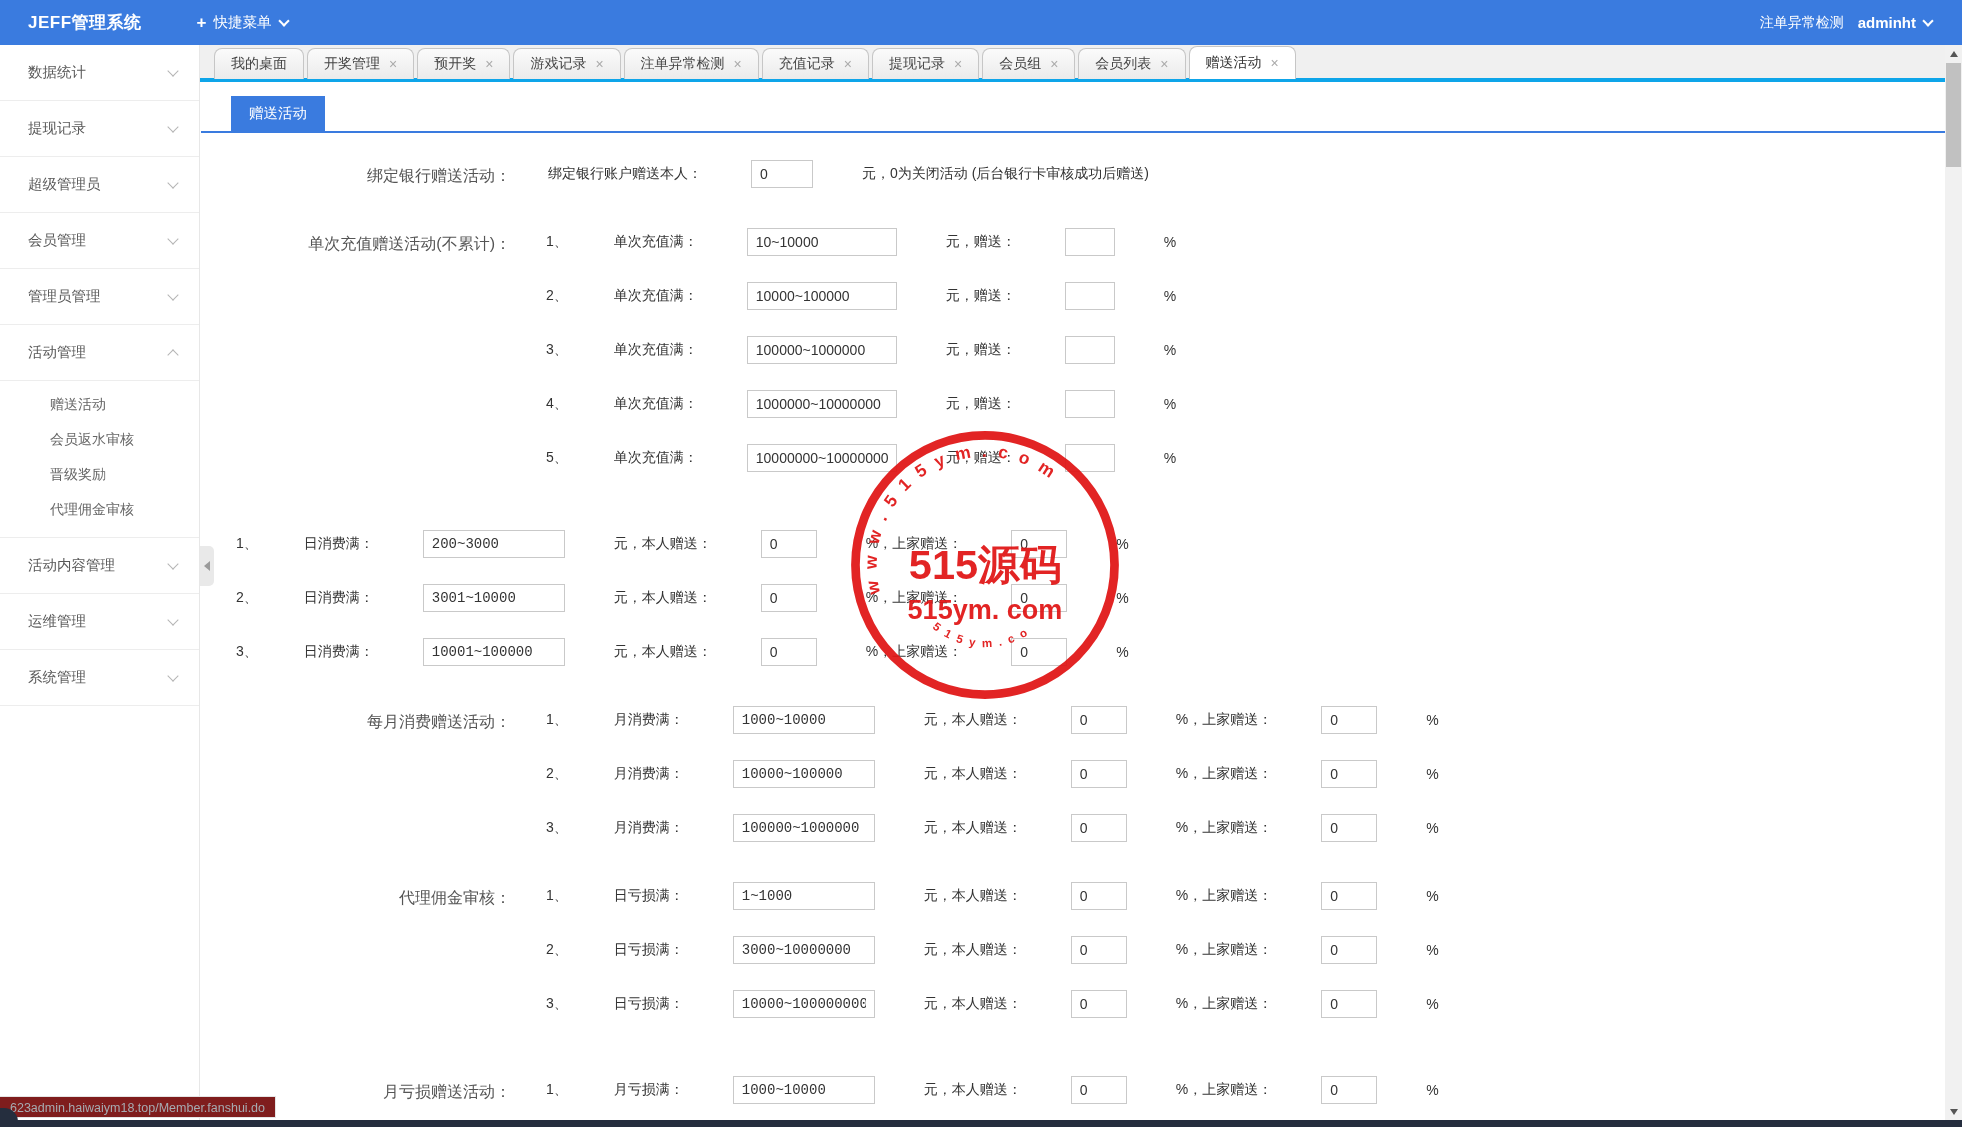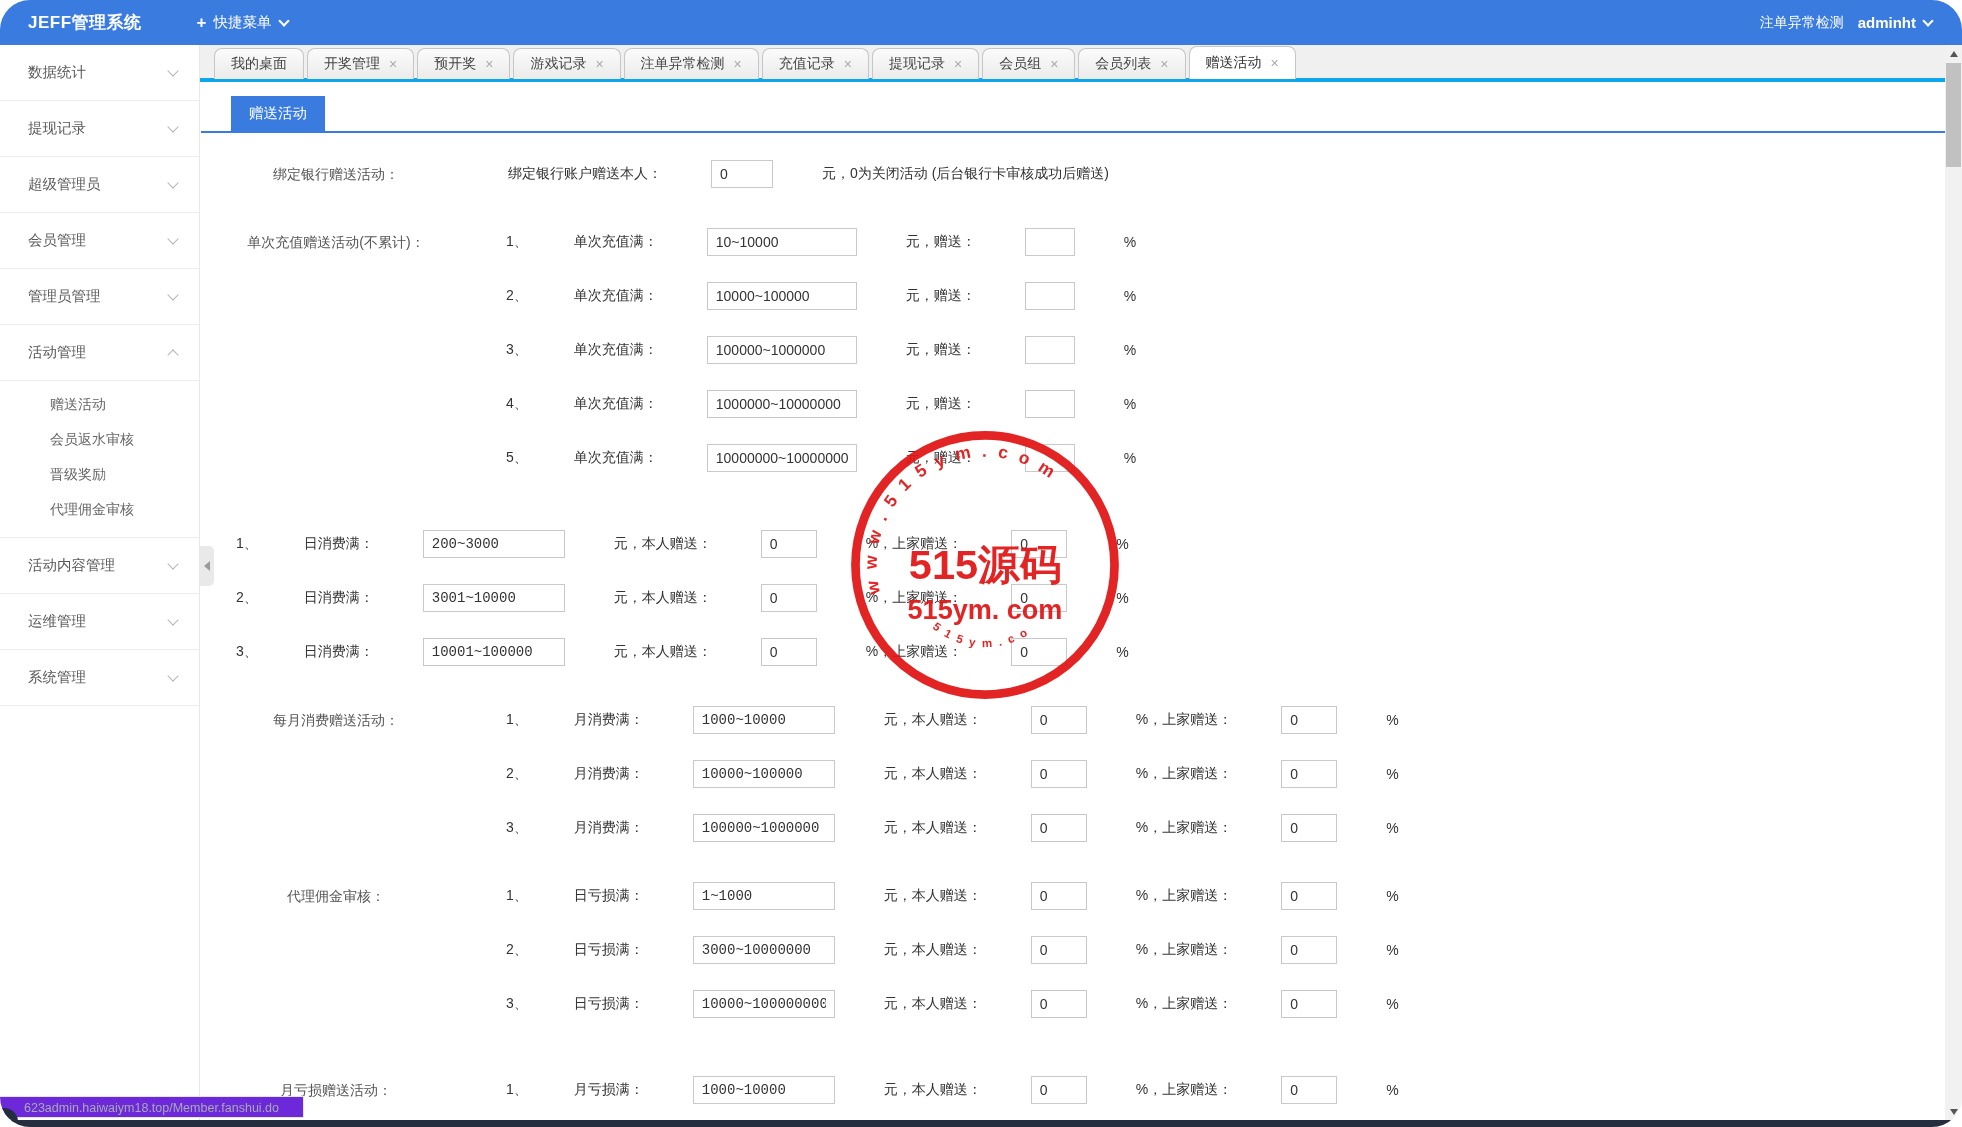--- a/index.html
+++ b/index.html
@@ -1,18 +1,18 @@
 <!DOCTYPE html>
 <html><head>
 <meta charset="utf-8">
 <style>
   * { margin:0; padding:0; box-sizing:border-box; }
   html,body { width:1962px; height:1127px; overflow:hidden; background:#fff;
     font-family:"Liberation Sans","DejaVu Sans",sans-serif; }
-  .stage { position:relative; width:1962px; height:1127px; background:#fff; overflow:hidden;border-radius:30px; }
+  .stage { position:relative; width:1962px; height:1127px; background:#fff; overflow:hidden; }
 
   
   .header { position:absolute; top:0; left:0; width:1962px; height:45px; background:#3a7bdf;
     display:flex; align-items:center; color:#fff; z-index:30; }
   .brand { font-size:17px; font-weight:bold; margin-left:28px; letter-spacing:.5px; }
   .quickmenu { display:flex; align-items:center; margin-left:55px; font-size:14.5px; cursor:pointer; }
   .plus { font-size:17px; font-weight:bold; margin-right:7px; }
   .chev { display:inline-block; width:8px; height:8px; border-right:2px solid #fff; border-bottom:2px solid #fff;
     transform:rotate(45deg); margin-left:8px; margin-top:-4px; }
   .hspacer { flex:1; }
@@ -49,40 +49,40 @@
 
   
   .content { position:absolute; top:82px; left:201px; right:17px; bottom:7px; background:#fff; overflow:hidden; z-index:5; }
   .pillbar { padding:14px 0 0 30px; border-bottom:2px solid #3a7bdf; }
   .pill { display:inline-block; background:#3a7bdf; color:#fff; font-size:14.5px; padding:8px 18px;
     cursor:pointer; vertical-align:bottom; }
 
   .form { padding-top:26px; }
   .section { display:flex; margin-bottom:14px; }
   .section.gap-lg { margin-top:32px; }
-  .section-label { width:270px; text-align:center; font-size:14px; color:#555; padding-top:7px; flex-shrink:0; }
+  .section-label { width:270px; text-align:right; font-size:16px; color:#555; padding-top:7px; flex-shrink:0;margin-left:40px; }
   .rows { margin-left:35px; }
   .row { display:flex; align-items:center; height:30px; margin-bottom:24px; font-size:14px; color:#333; white-space:nowrap;gap:42px; }
   .rno { margin-right:2px; }
   .rtext { margin:0 2px; }
   .inp { height:28px; border:1px solid #c9c9c9; background:#fff; padding:0 8px; font-size:14px; color:#333;
     margin:0 5px; font-family:"Liberation Sans","DejaVu Sans",sans-serif; outline:none; }
   .inp.bank { width:62px; }
   .inp.range { width:150px; }
   .inp.rangec { width:142px;font-family:Liberation Mono, monospace; }
   .inp.pct { width:50px; }
   .inp.pct2 { width:56px; }
 
   
   .stamp { position:absolute; left:840px; top:420px; width:290px; height:290px; z-index:40;
     pointer-events:none; opacity:.93; }
 
   
-  .status-tip { position:absolute; left:0; top:1096px; height:22px; line-height:22px; background:#6d28d9;
-    border:1px solid #e5e5e5; border-left:none; color:#a6abb1; font-size:12.5px; padding:0 24px; z-index:50; }
+  .status-tip { position:absolute; left:0; top:1096px; height:22px; line-height:22px; background:#7f1d1d;
+    border:1px solid #e5e5e5; border-left:none; color:#a6abb1; font-size:12.5px; padding:0 10px; z-index:50; }
   .task-strip { position:absolute; left:0; top:1120px; width:1962px; height:7px; background:#252e3e; z-index:60; }
   .corner-bump { position:absolute; left:0; top:1108px; width:18px; height:14px; background:#252e3e;
     border-radius:0 14px 0 0; z-index:59; }
 
   
   .scrollbar { position:absolute; top:45px; right:0; width:17px; bottom:0; background:#f1f1f1; z-index:45; }
   .sb-btn { position:absolute; left:0; width:17px; height:17px; background:#f1f1f1;
     display:flex; align-items:center; justify-content:center; cursor:pointer; }
   .sb-up { top:0; }
   .sb-down { bottom:7px; }

